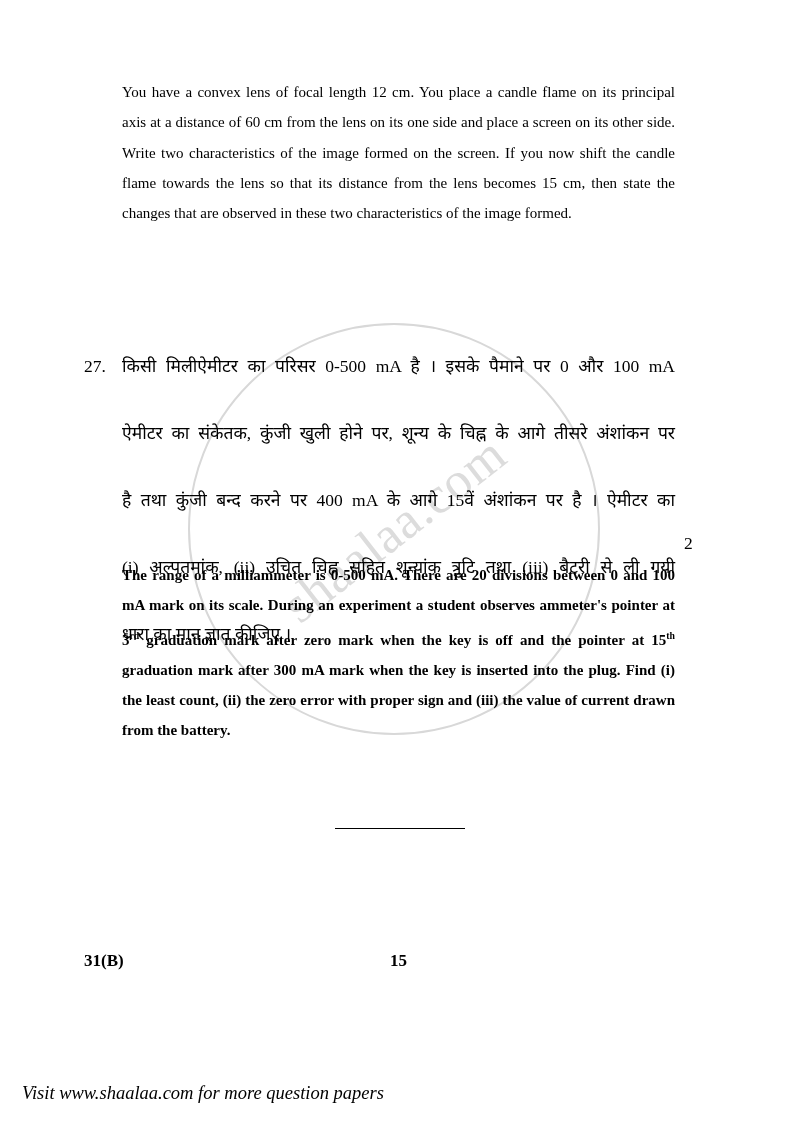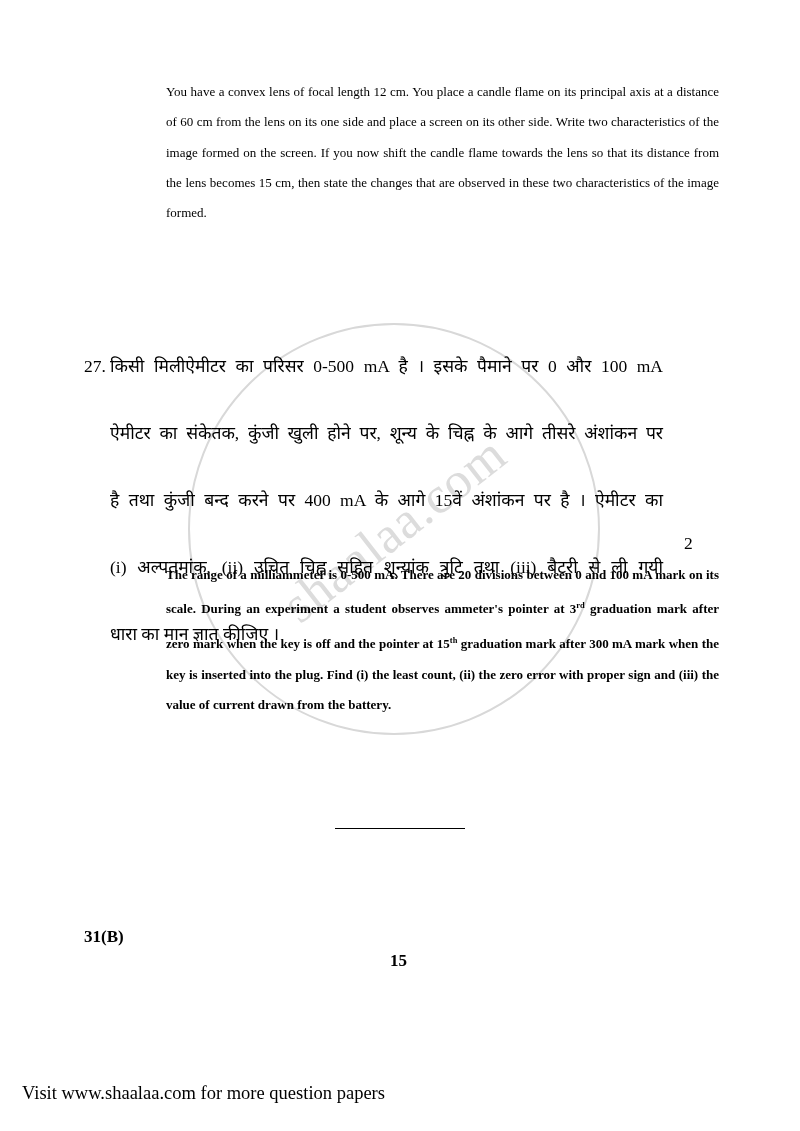--- a/index.html
+++ b/index.html
@@ -54,25 +54,24 @@
     width: 800px;
     z-index: 10;
   }
 
   .para-block {
     position: absolute;
   }
 
   .eng-para {
     width: 553px;
-    font-size: 13px;
+    font-size: 15px;
     line-height: 30.3px;
     text-align: justify;
     text-justify: inter-word;
-    margin-left: 44px;
   }
 
   .hin-para {
     width: 553px;
     font-size: 17.5px;
     line-height: 33.5px;
     text-align: justify;
     font-family: "Liberation Serif", serif;
   }
   .hin-para::after {
@@ -109,54 +108,55 @@
   .bottom-bar {
     position: absolute;
     left: 0;
     top: 1083px;
     width: 656px;
     font-size: 18.5px;
     font-family: "Liberation Serif", serif;
     color: #000;
     padding-left: 22px;
     box-sizing: border-box;
+    font-style: italic;
   }
 </style>
 </head>
 <body>
 
 <div class="page">
 
   <div class="watermark">
     <div class="watermark-text">shaalaa.com</div>
   </div>
 
   <div class="content">
 
     <div class="para-block" style="left:122px; top:77px;">
       <div class="eng-para">You have a convex lens of focal length 12 cm. You place a candle flame on its principal axis at a distance of 60 cm from the lens on its one side and place a screen on its other side. Write two characteristics of the image formed on the screen. If you now shift the candle flame towards the lens so that its distance from the lens becomes 15 cm, then state the changes that are observed in these two characteristics of the image formed.</div>
     </div>
 
     <div class="qnum" style="left:84px; top:350px;">27.</div>
 
-    <div class="para-block" style="left:110px; top:350px; width:553px;">
+    <div class="para-block" style="left:122px; top:350px; width:553px;">
       <div class="hin-para">किसी मिलीऐमीटर का परिसर 0-500 mA है । इसके पैमाने पर 0 और 100 mA</div>
       <div class="hin-para">ऐमीटर का संकेतक, कुंजी खुली होने पर, शून्य के चिह्न के आगे तीसरे अंशांकन पर</div>
       <div class="hin-para">है तथा कुंजी बन्द करने पर 400 mA के आगे 15वें अंशांकन पर है । ऐमीटर का</div>
       <div class="hin-para">(i) अल्पतमांक, (ii) उचित चिह्न सहित शून्यांक त्रुटि तथा (iii) बैटरी से ली गयी</div>
       <div class="hin-para lastline">धारा का मान ज्ञात कीजिए ।</div>
     </div>
 
     <div class="marks" style="left:684px; top:533px;">2</div>
 
     <div class="para-block" style="left:122px; top:560px;font-weight:bold;">
       <div class="eng-para"><span>The range of a milliammeter is 0-500 mA. There are 20 divisions between 0 and 100 mA mark on its scale. During an experiment a student observes ammeter's pointer at 3</span><sup>rd</sup><span> graduation mark after zero mark when the key is off and the pointer at 15</span><sup>th</sup><span> graduation mark after 300 mA mark when the key is inserted into the plug. Find (i) the least count, (ii) the zero error with proper sign and (iii) the value of current drawn from the battery.</span></div>
     </div>
 
     <div class="divider" style="left:335px; top:828px; width:130px;"></div>
 
-    <div class="footer-left" style="left:84px; top:927px;">31(B)</div>
+    <div class="footer-left" style="left:84px; top:951px;">31(B)</div>
     <div class="footer-center" style="left:390px; top:951px;">15</div>
 
     <div class="bottom-bar">Visit www.shaalaa.com for more question papers</div>
 
   </div>
 </div>
 
 </body></html>

